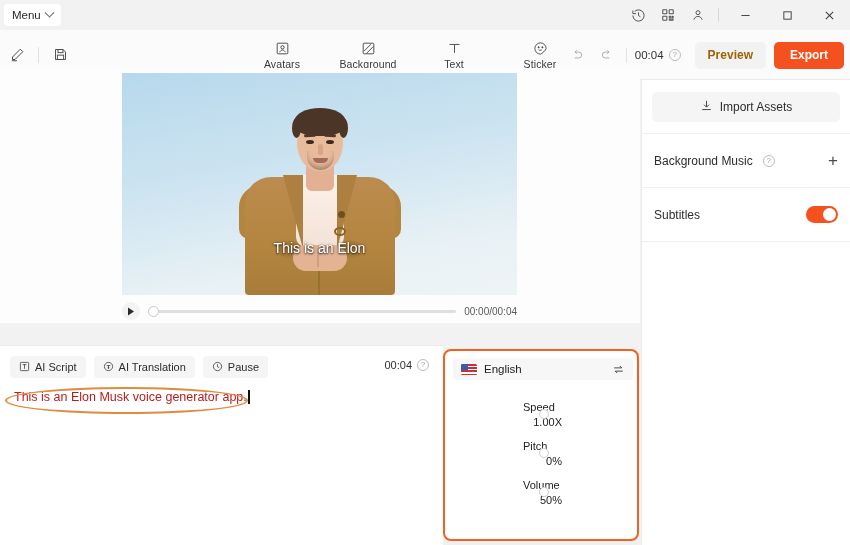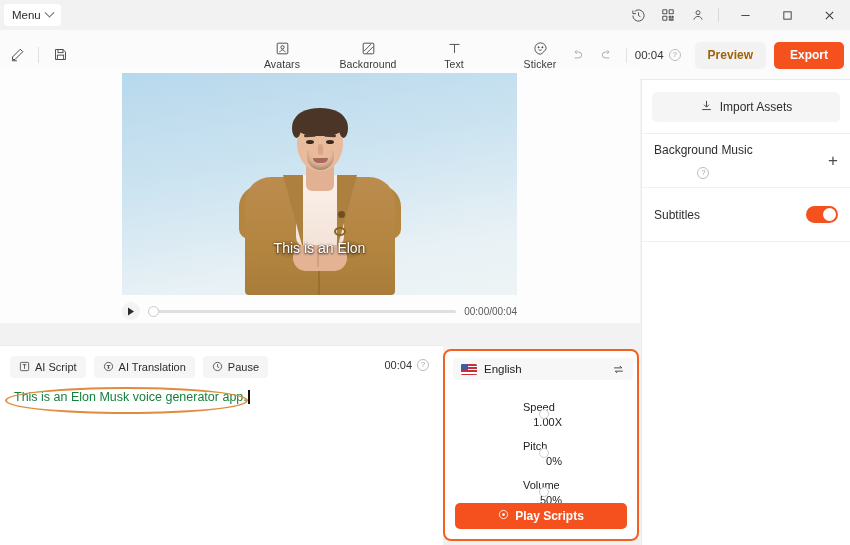--- a/index.html
+++ b/index.html
@@ -148,21 +148,21 @@
   .import-wrap { padding: 12px 10px 11px 10px; }
   .import-btn {
     height: 30px; background: #f5f5f5; border-radius: 5px; display: flex;
     align-items: center; justify-content: center; gap: 7px;
     font-size: 12px; color: #2d2d2d; cursor: default;
   }
   .rrow {
     height: 54px; padding: 0 12px; display: flex; align-items: center;
     border-top: 1px solid #f0f0f0;
   }
-  .rrow .lbl { font-size: 12px; color: #2d2d2d; display: flex; align-items: center; gap: 10px; flex-direction: column; }
+  .rrow .lbl { font-size: 12px; color: #2d2d2d; display: flex; align-items: center; gap: 10px; }
   .plus { margin-left: auto; font-size: 17px; color: #4a4a4a; line-height: 1; cursor: default; }
   .toggle {
     margin-left: auto; width: 32px; height: 17px; border-radius: 9px; background: #f4511e;
     position: relative; cursor: default;
   }
   .toggle .kn { position: absolute; right: 2px; top: 2px; width: 13px; height: 13px; border-radius: 50%; background: #fff; }
   .rrow-end { border-top: 1px solid #f0f0f0; }
 
   
   .scriptpane {
@@ -172,21 +172,21 @@
   .chiprow { position: absolute; left: 10px; top: 10px; display: flex; gap: 8px; align-items: center; }
   .chip {
     height: 22px; padding: 0 9px; background: #f5f5f5; border-radius: 4px;
     display: flex; align-items: center; gap: 5px; font-size: 11px; color: #2d2d2d; cursor: default;
   }
   .scripttime {
     position: absolute; right: 14px; top: 13px; display: flex; align-items: center; gap: 5px;
     font-size: 11px; color: #333;
   }
   .script-text {
-    position: absolute; left: 14px; top: 44px; font-size: 12.5px; color: #15803d;
+    position: absolute; left: 14px; top: 44px; font-size: 12.5px; color: #b91c1c;
     display: flex; align-items: center;
   }
   .caret { display: inline-block; width: 2px; height: 14px; background: #111; margin-left: 1px; }
 
   
   .ann-ellipse {
     position: absolute; left: 5px; top: 387px; width: 243px; height: 27px;
     border: 2px solid #e08b3e; border-radius: 50%/50%; pointer-events: none;
   }
 
@@ -513,24 +513,15 @@
     <div class="srow" style="top:128px">
       <span class="sl">Volume</span>
       <span class="sbar">
         <span class="strack"></span>
         <span class="sfill" style="width:42%"></span>
         <span class="sknob" style="left:42%"></span>
       </span>
       <span class="sv">50%</span>
     </div>
 
-    <div class="play-scripts">
-      <span>
-        <svg width="11" height="11" viewBox="0 0 24 24" fill="none" stroke="currentColor" stroke-width="1.8">
-          <circle cx="12" cy="12" r="9"></circle>
-            <circle cx="12" cy="12" r="3" fill="currentColor" stroke="none"></circle>
-        </svg>
-      </span>
-      <span>Play Scripts</span>
-    </div>
   </div>
 
 </div>
 
 </body></html>

